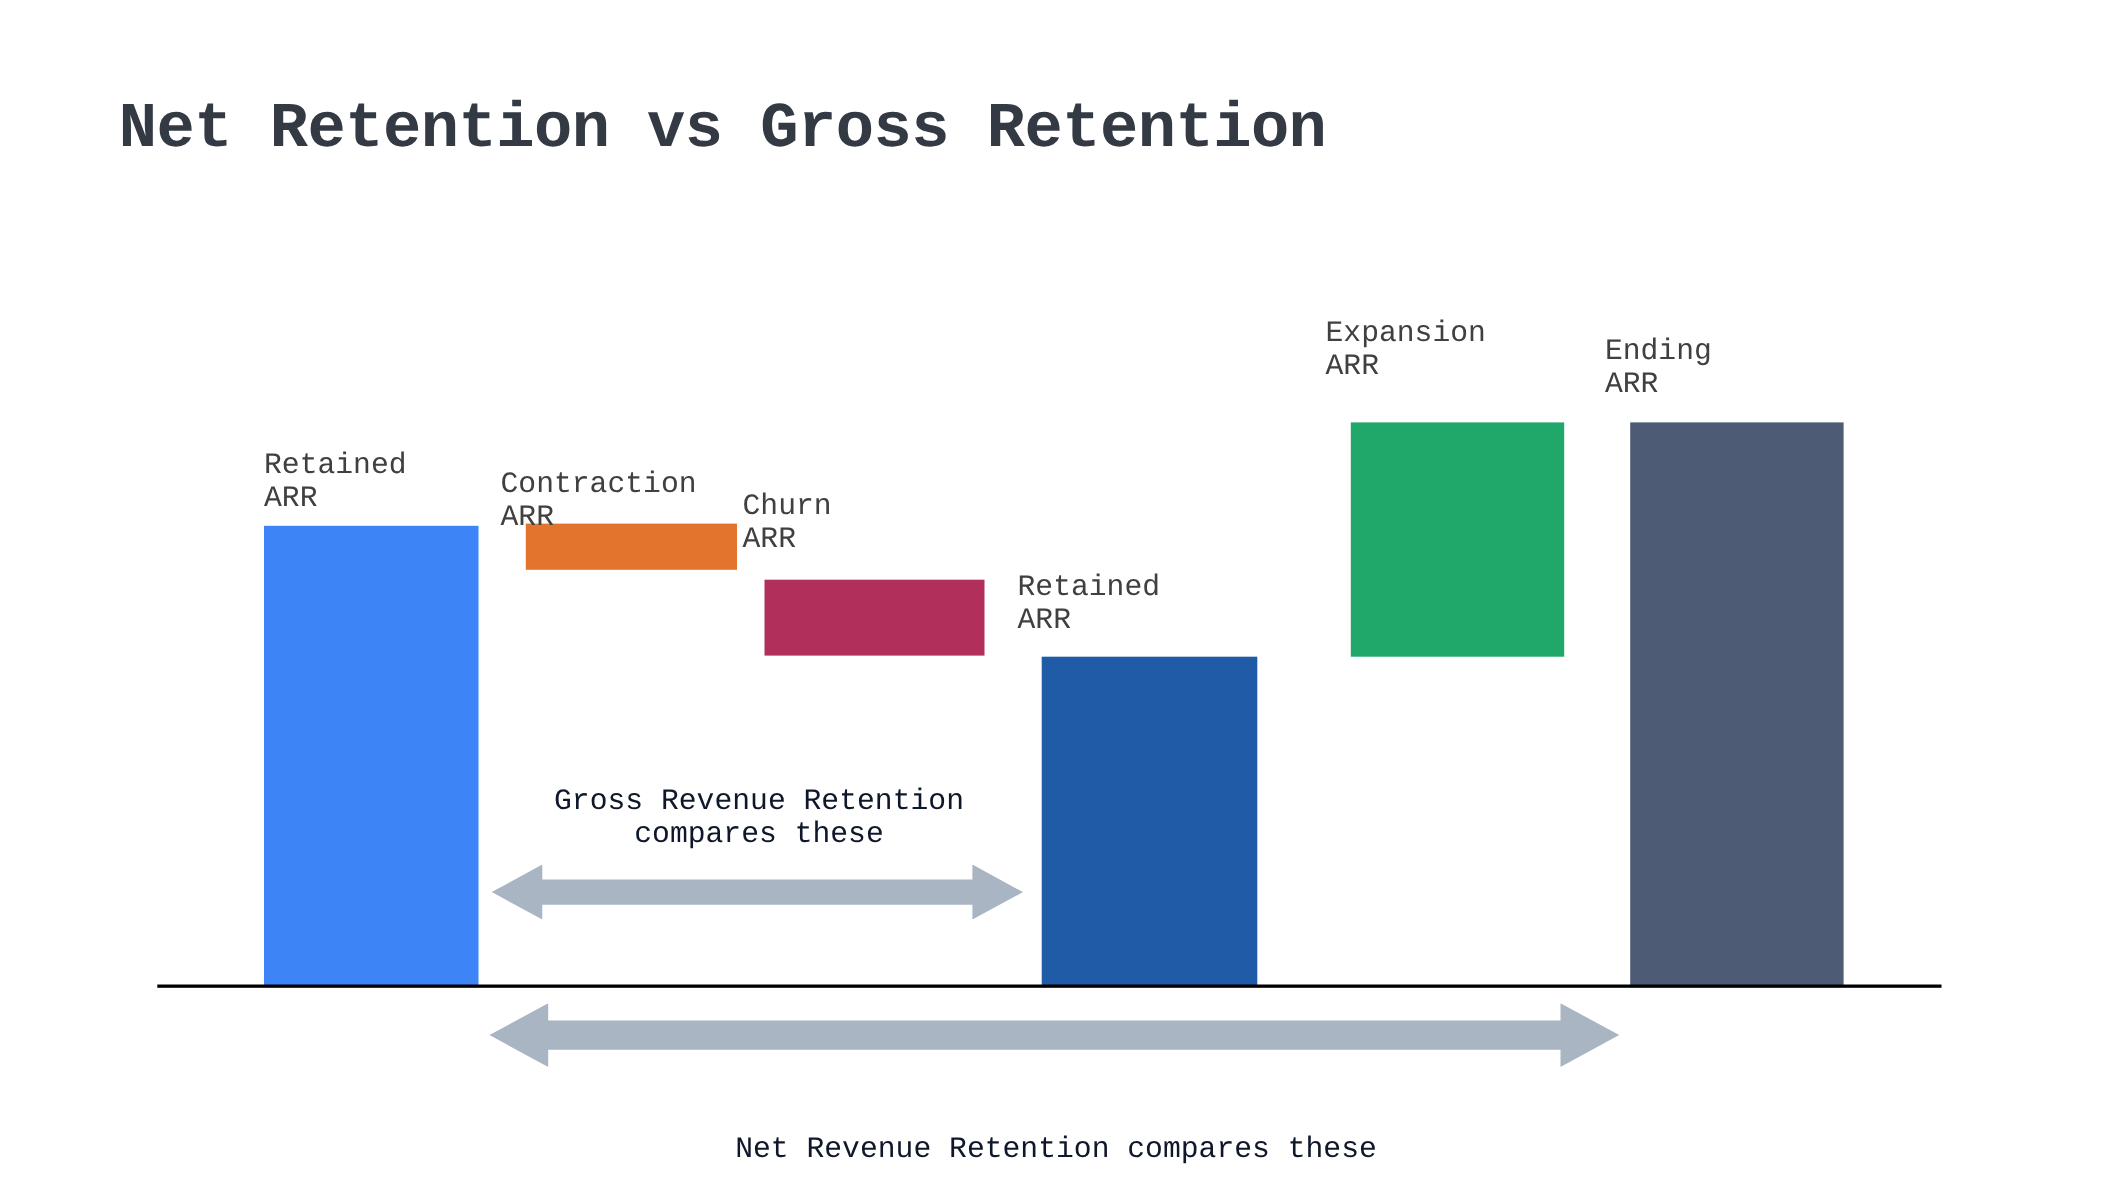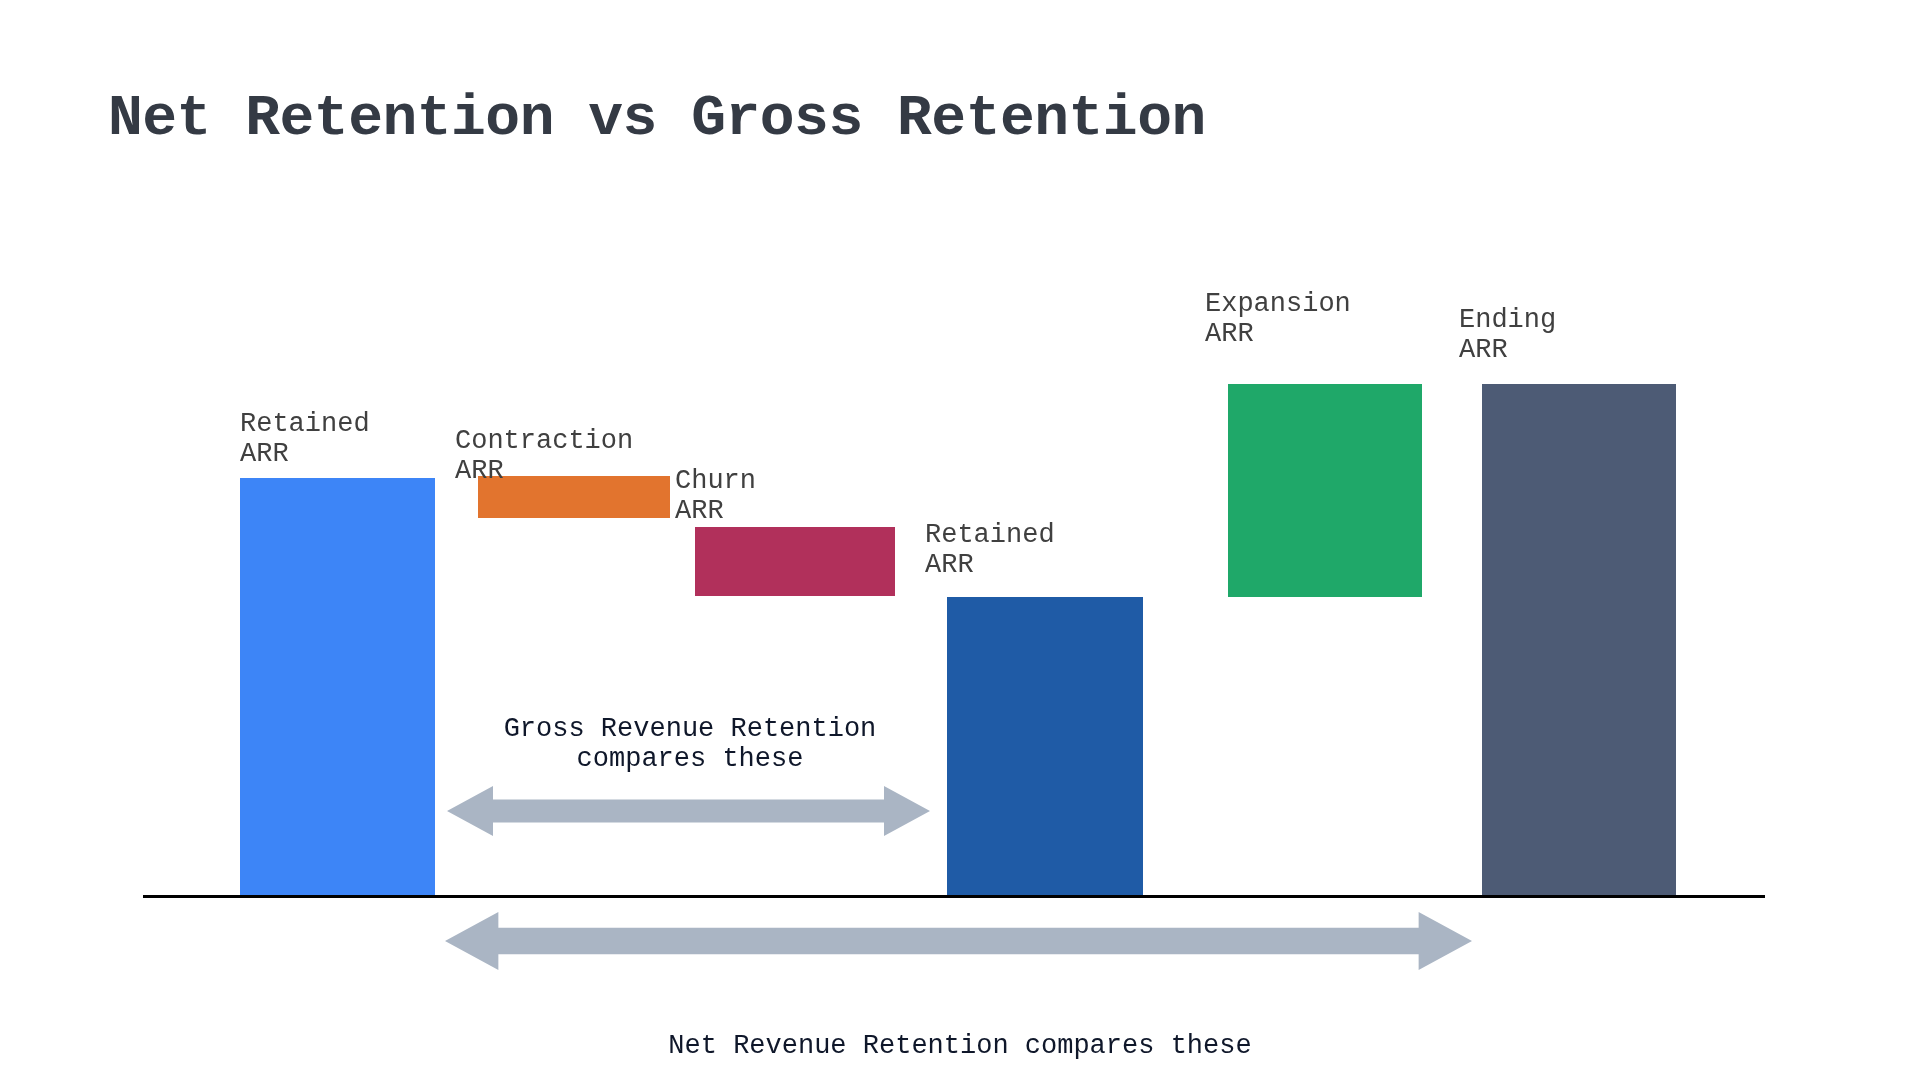--- a/index.html
+++ b/index.html
@@ -99,21 +99,21 @@
     <div class="bar" style="left: 478px; width: 192px; top: 476px; height: 42px; background: rgb(226, 116, 46);"></div>
     <div class="bar" style="left: 695px; width: 200px; top: 527px; height: 69px; background: rgb(177, 48, 91);"></div>
     <div class="bar" style="left: 947px; width: 196px; top: 597px; height: 300px; background: rgb(31, 91, 166);"></div>
     <div class="bar" style="left: 1228px; width: 194px; top: 384px; height: 213px; background: rgb(31, 168, 105);"></div>
     <div class="bar" style="left: 1482px; width: 194px; top: 384px; height: 513px; background: rgb(77, 91, 117);"></div>
 
     <div class="bar-label" style="left: 240px; width: 195px; top: 409px;">Retained
 ARR</div>
     <div class="bar-label" style="left: 455px; width: 240px; top: 407px; margin-top: 19px;">Contraction
 ARR</div>
-    <div class="bar-label" style="left: 675px; width: 240px; top: 466px;">Churn
+    <div class="bar-label" style="left: 675px; width: 240px; top: 446px;">Churn
 ARR</div>
     <div class="bar-label" style="left: 925px; width: 240px; top: 520px;">Retained
 ARR</div>
     <div class="bar-label" style="left: 1205px; width: 240px; top: 289px;">Expansion
 ARR</div>
     <div class="bar-label" style="left: 1459px; width: 240px; top: 305px;">Ending
 ARR</div>
 
     <div id="baseline"></div>
 

